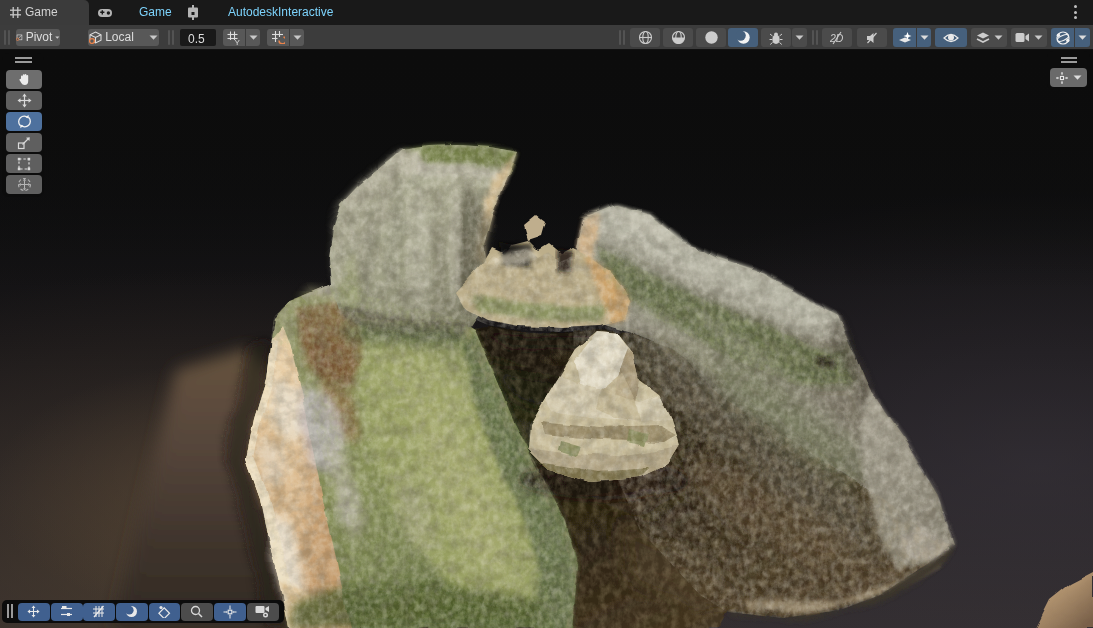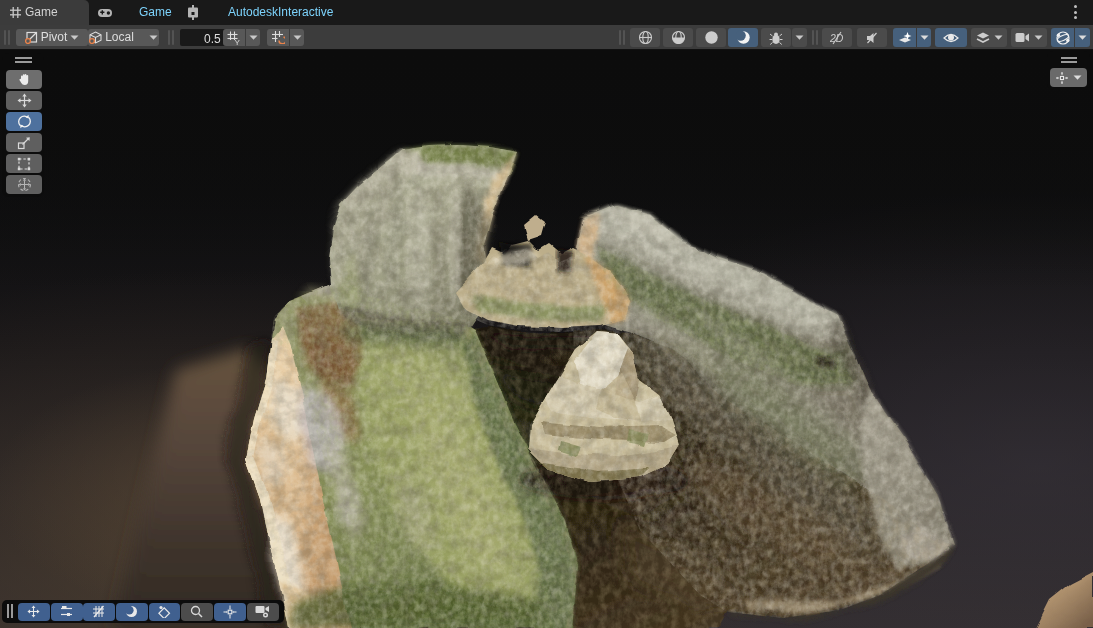--- a/index.html
+++ b/index.html
@@ -295,21 +295,21 @@
   <div style="width:3px;height:3px;border-radius:50%;background:#c0c0c0;margin-bottom:2.5px;"></div>
   <div style="width:3px;height:3px;border-radius:50%;background:#c0c0c0;margin-bottom:2.5px;"></div>
   <div style="width:3px;height:3px;border-radius:50%;background:#c0c0c0;"></div>
 </div>
 
 <div class="abs" id="toolbar"></div>
 <div class="abs" id="tbline"></div>
 <div class="abs grip" style="left:4px;top:30px;"></div>
 <div class="abs grip" style="left:8px;top:30px;"></div>
 
-<div class="abs btn" style="left:16px;top:29px;width:72px;height:17px;">
+<div class="abs btn" style="left:16px;top:29px;width:44px;height:17px;">
   <svg width="13" height="13" viewBox="0 0 13 13">
     <rect x="2" y="1.5" width="9.5" height="9.5" fill="none" stroke="#ddd" stroke-width="1.2"></rect>
     <line x1="11" y1="2" x2="4" y2="9" stroke="#ddd" stroke-width="1.2"></line>
     <circle cx="3" cy="10" r="2.4" fill="#585858" stroke="#e8824a" stroke-width="1.4"></circle>
   </svg>
   <span class="btxt" style="margin:0 3px 1px 3px;">Pivot</span>
   <svg width="9" height="5" viewBox="0 0 9 5">
       <path d="M0.5,0.5 L8.5,0.5 L4.5,4.8 Z" fill="#c9c9c9"></path>
     </svg>
 </div>
@@ -321,21 +321,21 @@
     <circle cx="3" cy="10" r="2.4" fill="#585858" stroke="#e8824a" stroke-width="1.4"></circle>
   </svg>
   <span class="btxt" style="margin:0 15px 1px 3px;">Local</span>
   <svg width="9" height="5" viewBox="0 0 9 5">
       <path d="M0.5,0.5 L8.5,0.5 L4.5,4.8 Z" fill="#c9c9c9"></path>
     </svg>
 </div>
 
 <div class="abs grip" style="left:168px;top:30px;"></div>
 <div class="abs grip" style="left:172px;top:30px;"></div>
-<div class="abs" style="left:180px;top:29px;width:36px;height:17px;background:#191919;border-radius:2px;padding-left:16px;">
+<div class="abs" style="left:180px;top:29px;width:36px;height:17px;background:#191919;border-radius:2px;">
   <span class="btxt" style="margin-left:8px;line-height:17px;">0.5</span>
 </div>
 
 <div class="abs btn" style="left:223px;top:29px;width:22px;height:17px;border-radius:3px 0 0 3px;">
   <svg width="14" height="14" viewBox="0 0 14 14">
       <g stroke="#ddd" stroke-width="1.1" fill="none">
     <line x1="3.5" y1="0.5" x2="3.5" y2="9"></line>
         <line x1="7.5" y1="0.5" x2="7.5" y2="9"></line>
     <line x1="0.5" y1="3.5" x2="10.5" y2="3.5"></line>
         <line x1="0.5" y1="7.5" x2="10.5" y2="7.5"></line>

